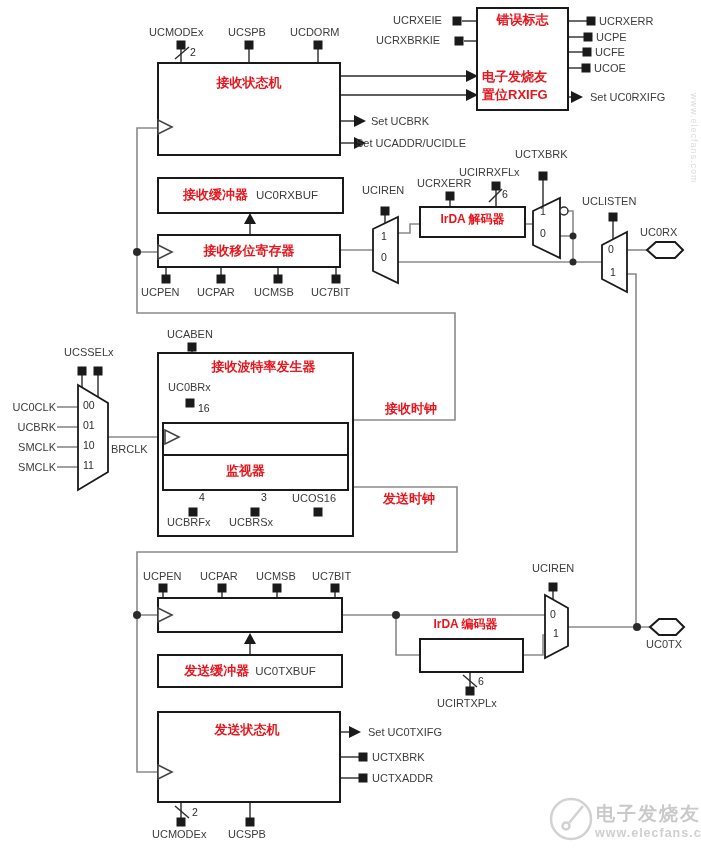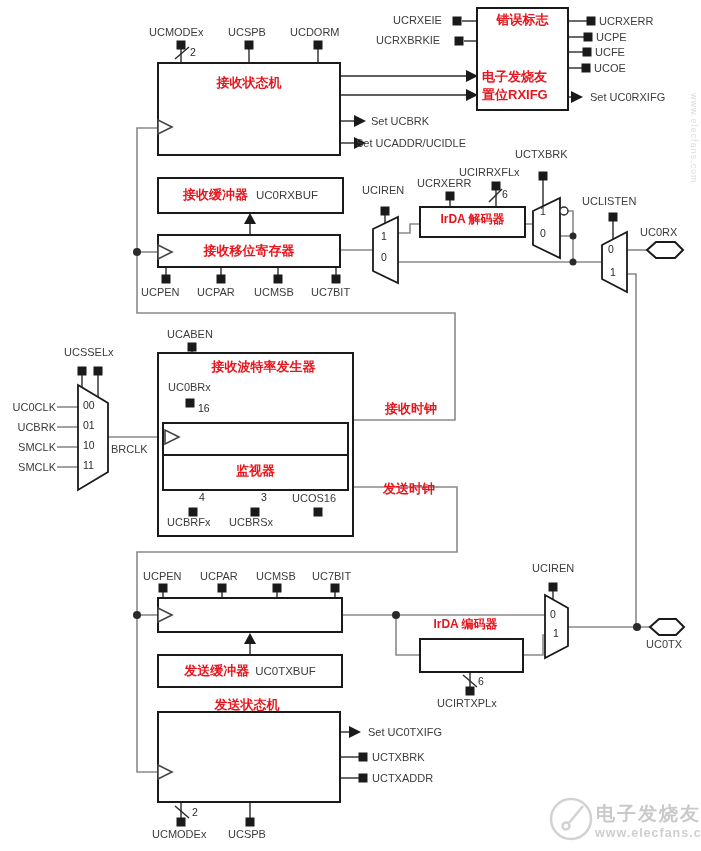--- a/index.html
+++ b/index.html
@@ -258,23 +258,23 @@
 <div class="lbl sm" style="left:83px;top:400px">00</div>
 <div class="lbl sm" style="left:83px;top:420px">01</div>
 <div class="lbl sm" style="left:83px;top:440px">10</div>
 <div class="lbl sm" style="left:83px;top:460px">11</div>
 <div class="lbl" style="left:111px;top:443px">BRCLK</div>
 
 <div class="lbl" style="left:167px;top:328px">UCABEN</div>
 <div class="lbl red ctr" style="left:166px;top:360px;width:195px">接收波特率发生器</div>
 <div class="lbl" style="left:168px;top:381px">UC0BRx</div>
 <div class="lbl sm" style="left:198px;top:403px">16</div>
-<div class="lbl red ctr" style="left:163px;top:464px;width:185px">监视器</div>
+<div class="lbl red ctr" style="left:153px;top:464px;width:185px">监视器</div>
 <div class="lbl red" style="left:385px;top:402px">接收时钟</div>
-<div class="lbl red" style="left:383px;top:482px">发送时钟</div>
+<div class="lbl red" style="left:383px;top:492px">发送时钟</div>
 <div class="lbl sm" style="left:199px;top:492px">4</div>
 <div class="lbl sm" style="left:261px;top:492px">3</div>
 <div class="lbl" style="left:167px;top:516px">UCBRFx</div>
 <div class="lbl" style="left:229px;top:516px">UCBRSx</div>
 <div class="lbl" style="left:292px;top:492px">UCOS16</div>
 
 <div class="lbl" style="left:143px;top:570px">UCPEN</div>
 <div class="lbl" style="left:200px;top:570px">UCPAR</div>
 <div class="lbl" style="left:256px;top:570px">UCMSB</div>
 <div class="lbl" style="left:312px;top:570px">UC7BIT</div>
@@ -283,21 +283,21 @@
 </div>
 
 <div class="lbl" style="left:532px;top:562px">UCIREN</div>
 <div class="lbl red12 ctr" style="left:420px;top:618px;width:91px">IrDA 编码器</div>
 <div class="lbl sm" style="left:478px;top:676px">6</div>
 <div class="lbl" style="left:437px;top:697px">UCIRTXPLx</div>
 <div class="lbl" style="left:646px;top:638px">UC0TX</div>
 <div class="lbl sm" style="left:550px;top:609px">0</div>
 <div class="lbl sm" style="left:553px;top:628px">1</div>
 
-<div class="lbl red ctr" style="left:158px;top:698px;width:178px">发送状态机</div>
+<div class="lbl red ctr" style="left:158px;top:723px;width:178px">发送状态机</div>
 <div class="lbl" style="left:368px;top:726px">Set UC0TXIFG</div>
 <div class="lbl" style="left:372px;top:751px">UCTXBRK</div>
 <div class="lbl" style="left:372px;top:772px">UCTXADDR</div>
 <div class="lbl sm" style="left:192px;top:807px">2</div>
 <div class="lbl" style="left:152px;top:828px">UCMODEx</div>
 <div class="lbl" style="left:228px;top:828px">UCSPB</div>
 
 <div class="wm" style="left:596px;top:801px">电子发烧友</div>
 <div class="wmu" style="left:595px;top:826px">www.elecfans.com</div>
 <div class="wmside" style="left:699px;top:93px">www.elecfans.com</div>

